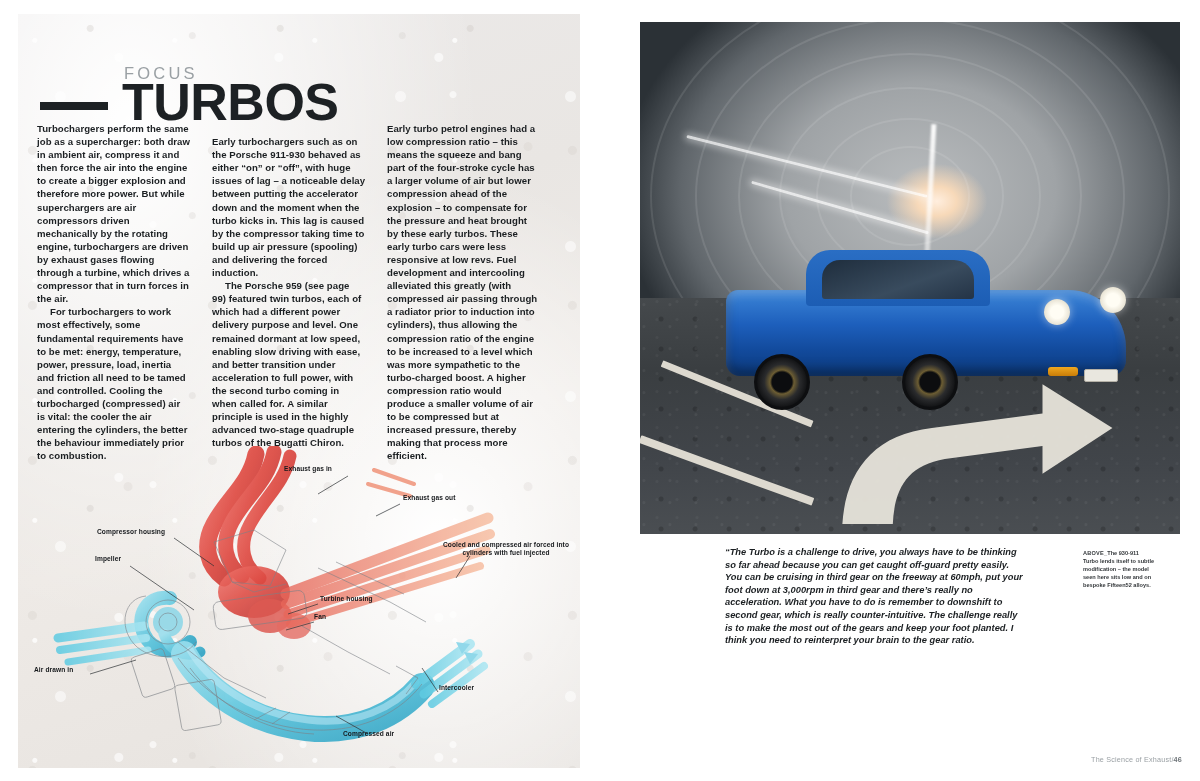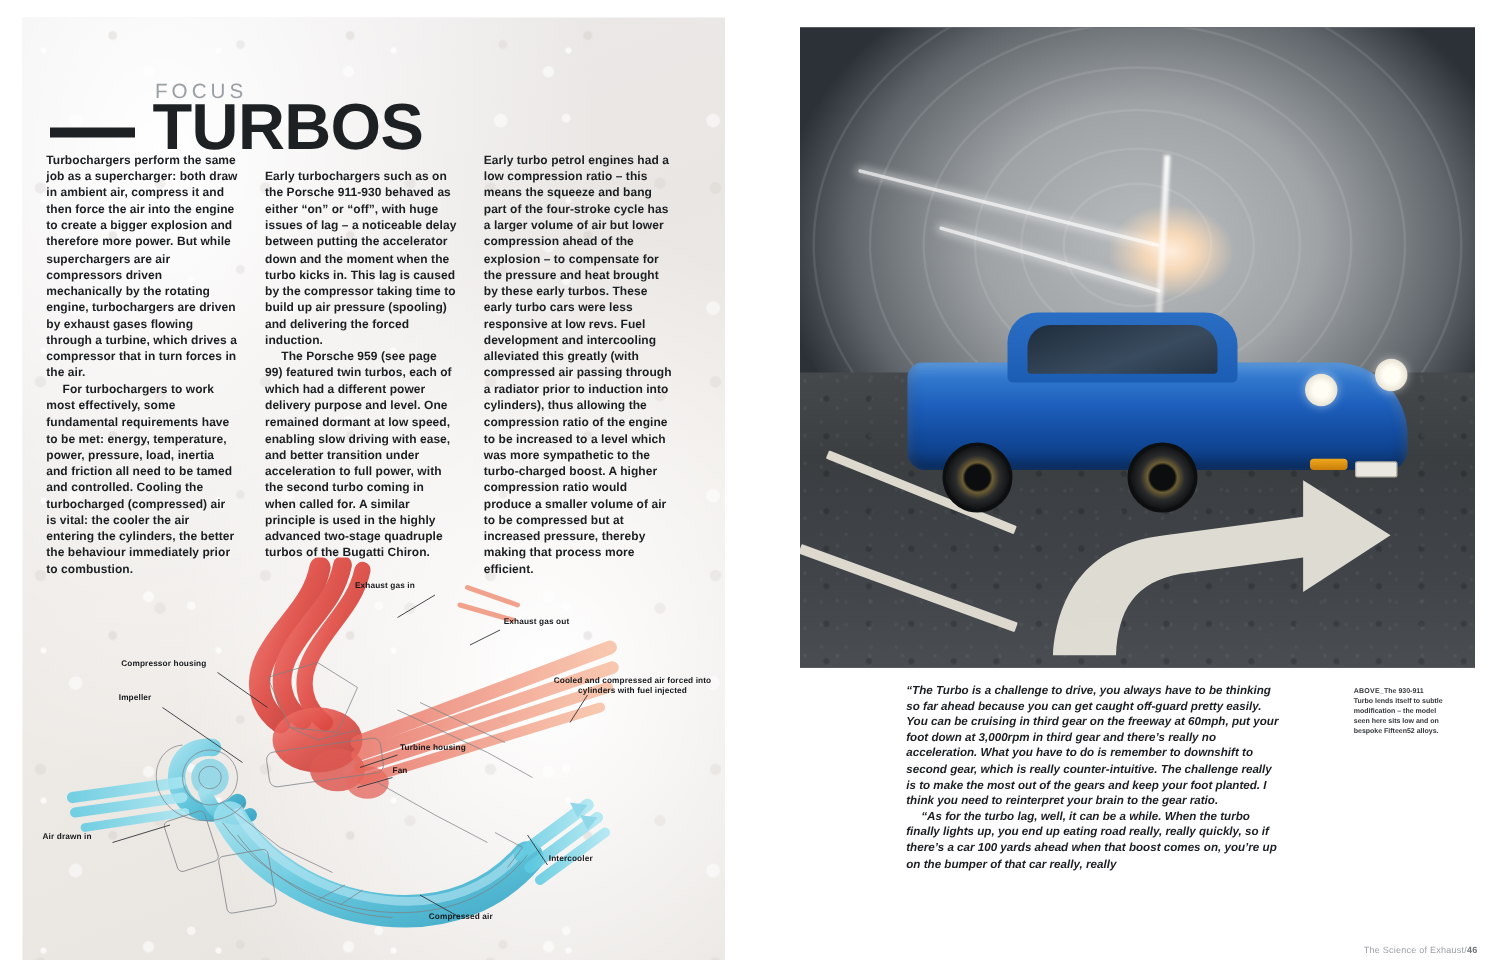--- a/index.html
+++ b/index.html
@@ -347,21 +347,20 @@
         <div class="wheel" style="left:44%;"></div>
         <div class="headlight" style="right:14%; top:34%;"></div>
         <div class="headlight" style="right:0%; top:26%;"></div>
         <div class="indicator" style="right:12%; bottom:16%;"></div>
         <div class="plate" style="right:2%; bottom:12%;"></div>
       </div>
     </div>
 
     <div class="quote-col">
       <p>“The Turbo is a challenge to drive, you always have to be thinking so far ahead because you can get caught off-guard pretty easily. You can be cruising in third gear on the freeway at 60mph, put your foot down at 3,000rpm in third gear and there’s really no acceleration. What you have to do is remember to downshift to second gear, which is really counter-intuitive. The challenge really is to make the most out of the gears and keep your foot planted. I think you need to reinterpret your brain to the gear ratio.</p>
-      <p>“As for the turbo lag, well, it can be a while. When the turbo finally lights up, you end up eating road really, really quickly, so if there’s a car 100 yards ahead when that boost comes on, you’re up on the bumper of that car really, really</p>
     </div>
   </div>
 
   <div class="caption">
     <p><span class="above">ABOVE_</span><span>The 930-911 Turbo lends itself to subtle modification – the model seen here sits low and on bespoke Fifteen52 alloys.</span></p>
   </div>
 
   <div class="footer">
     <span>The Science of Exhaust/</span><b>46</b>
   </div>

